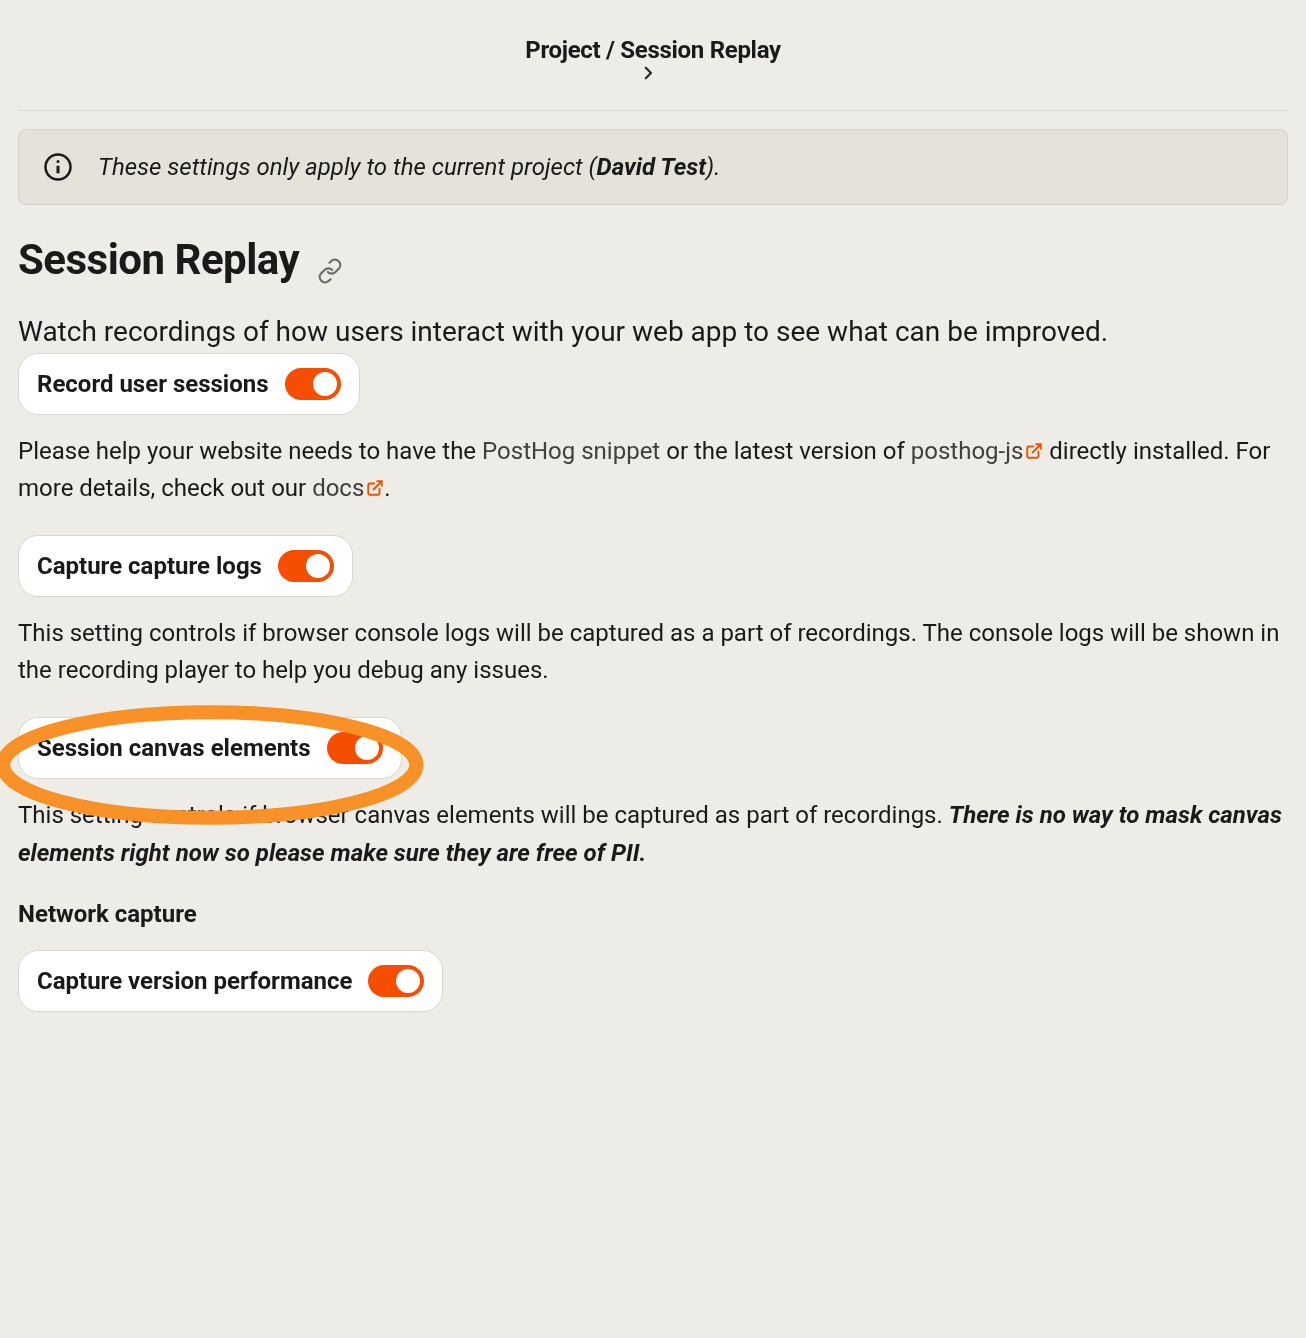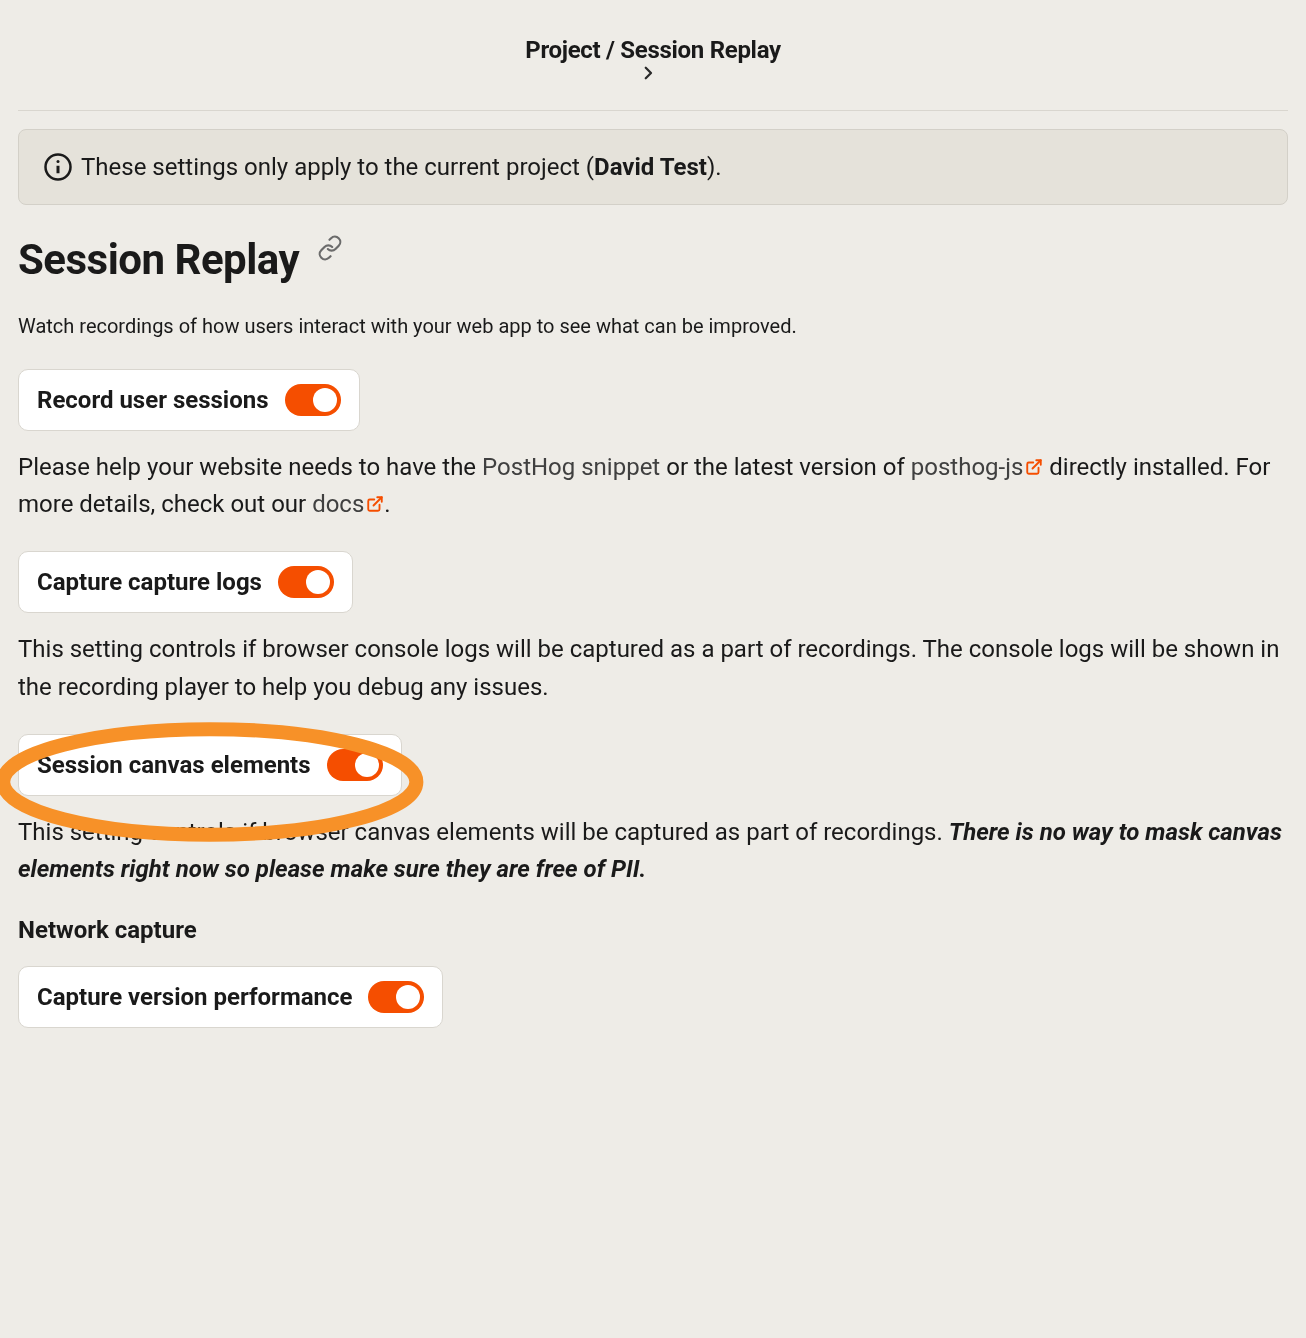--- a/index.html
+++ b/index.html
@@ -37,67 +37,67 @@
       margin: 0 18px;
     }
     .info-banner {
       margin: 18px 18px 0 18px;
       background: #e5e2da;
       border: 1px solid #d3d0c8;
       border-radius: 8px;
       padding: 22px 24px;
       display: flex;
       align-items: center;
-      gap: 8px;
+      gap: 25px;
+      font-style: italic;
     }
     .info-icon {
       display: inline-flex;
       width: 30px;
       height: 30px;
       flex-shrink: 0;
     }
     .info-text {
       font-size: 24px;
     }
     .info-text strong {
       font-weight: 700;
     }
     .content {
       padding: 18px 18px 40px 18px;
     }
     .page-heading-row {
       display: flex;
-      align-items: flex-start;
+      align-items: flex-end;
       gap: 18px;
       margin-top: 12px;
       margin-bottom: 28px;
     }
     .page-heading {
       font-size: 42px;
       font-weight: 700;
       letter-spacing: -0.5px;
     }
     .link-icon {
       width: 26px;
       height: 26px;
       color: #6b6b6b;
       cursor: pointer;
     }
     .page-sub {
-      font-size: 20px;
-      margin-bottom: 28px;
+      font-size: 28px;
       line-height: 1.45;
     }
     .toggle-card {
       display: inline-flex;
       align-items: center;
       gap: 16px;
       background: #fff;
       border: 1px solid #d9d6cf;
-      border-radius: 10px;
+      border-radius: 20px;
       padding: 14px 18px;
       margin-bottom: 18px;
     }
     .toggle-label {
       font-size: 24px;
       font-weight: 700;
     }
     .toggle {
       width: 56px;
       height: 32px;

